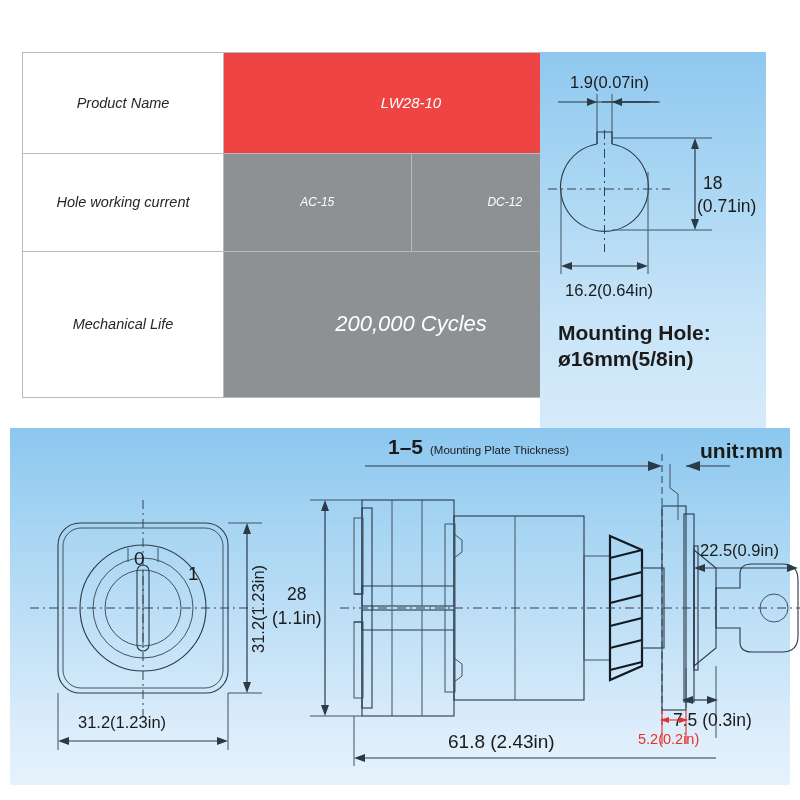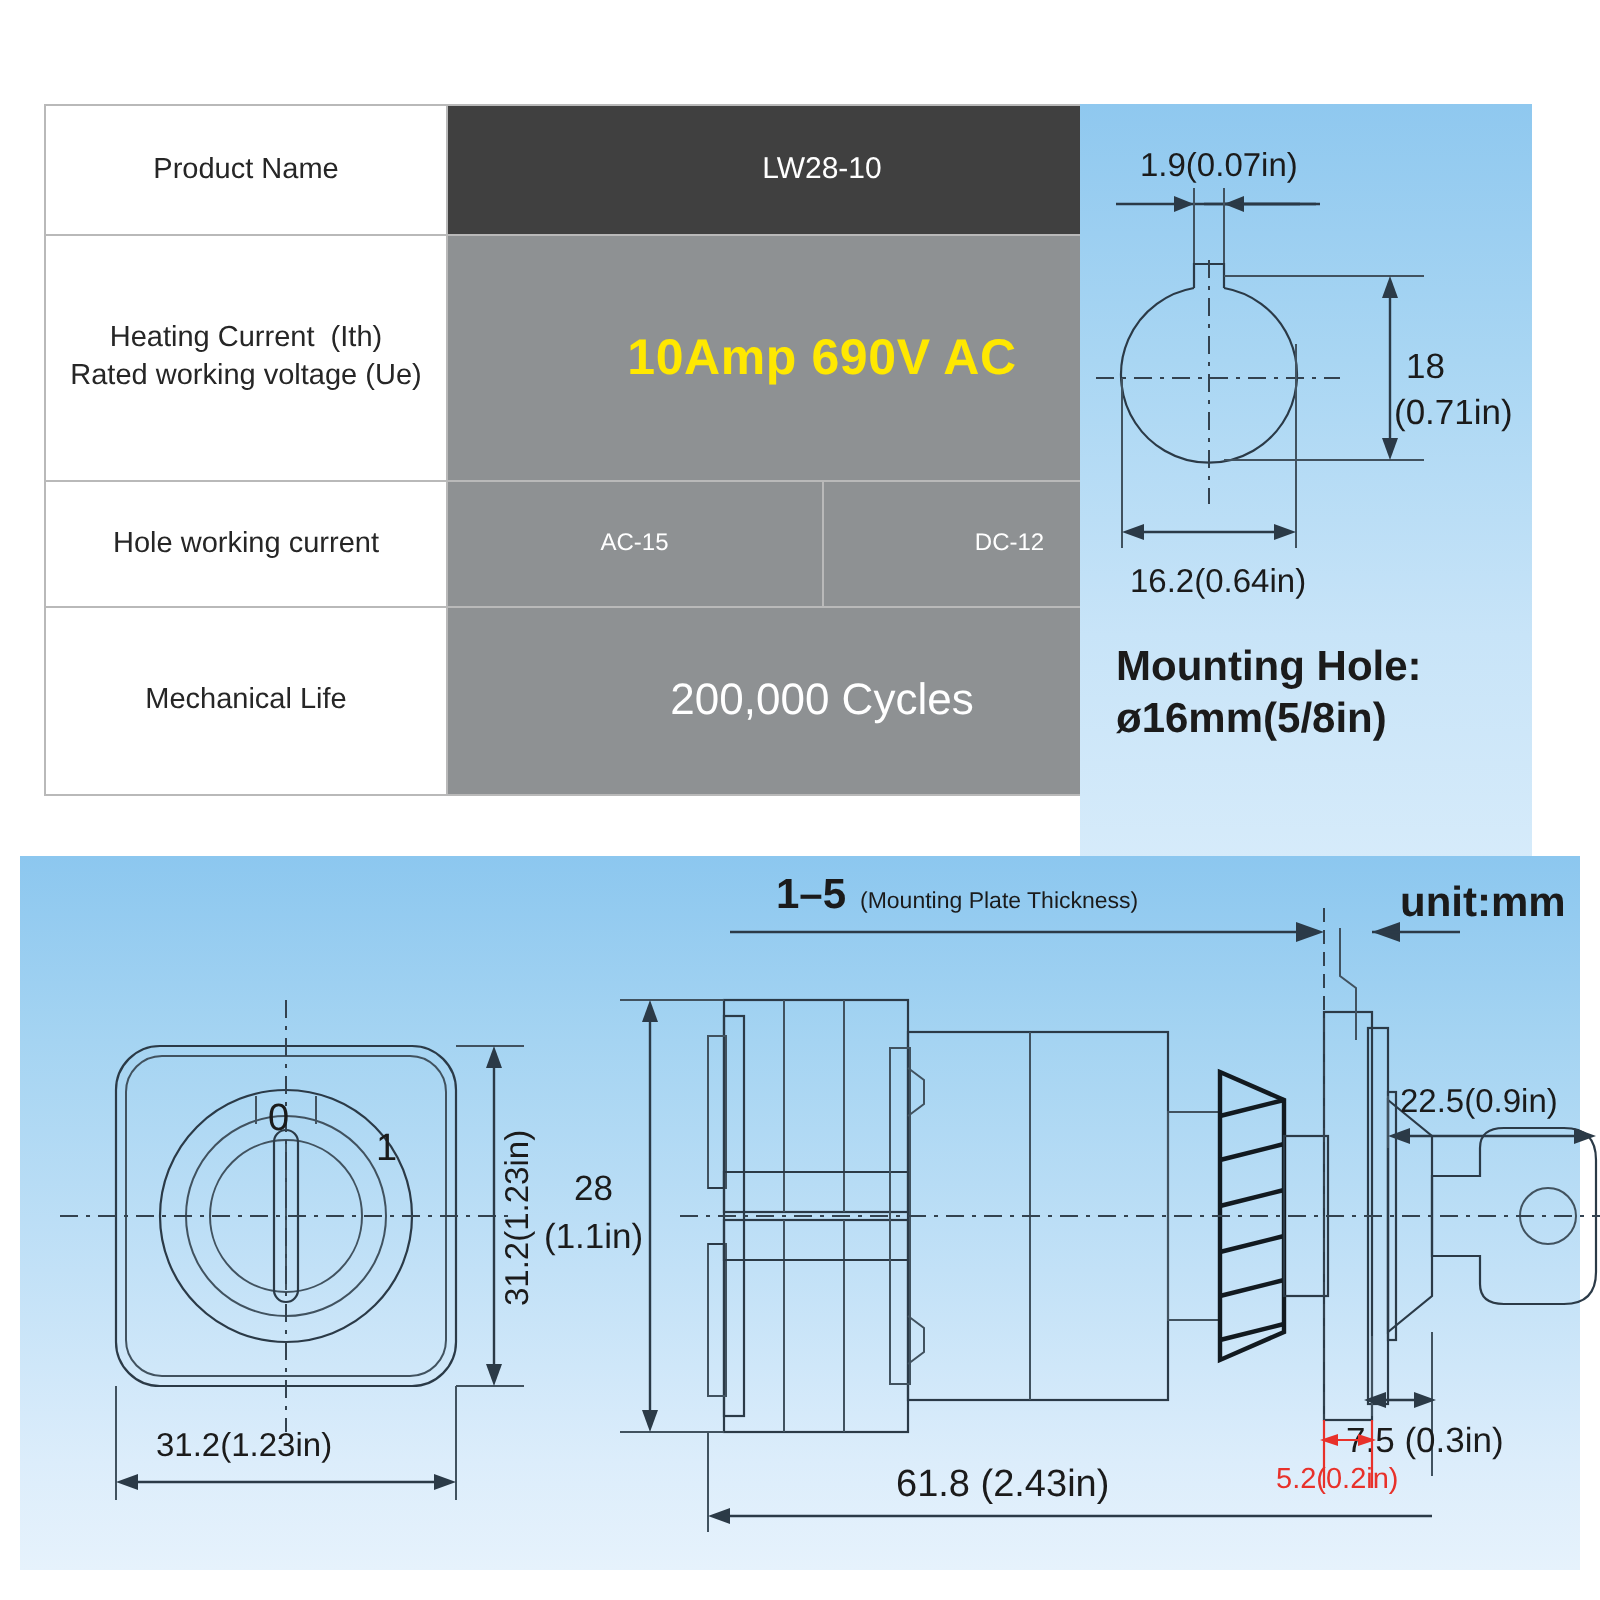--- a/index.html
+++ b/index.html
@@ -1,26 +1,26 @@
 <!DOCTYPE html>
 <html><head>
 <meta charset="utf-8">
 <style>
   html,body{margin:0;padding:0;background:#ffffff;}
   body{width:800px;height:800px;position:relative;overflow:hidden;
        font-family:"Liberation Sans","DejaVu Sans",sans-serif;color:#1a1a1a;}
 
   
   .spec-table{position:absolute;left:22px;top:52px;width:577px;height:346px;
-              border-collapse:collapse;table-layout:fixed;}
+              border-collapse:collapse;table-layout:fixed;font-style:italic;}
   .spec-table td{border:1px solid #b9b9b9;text-align:center;vertical-align:middle;
                  padding:0;line-height:1.28;}
   .lbl{background:#ffffff;color:#262626;font-size:14.5px;width:200px;}
   .val{background:#8e9193;color:#ffffff;font-size:12px;}
-  .val-head{background:#404040;color:#ffffff;font-size:15px;}
+  .val-head{background:#ef4444;color:#ffffff;font-size:15px;}
   .val-big-yellow{color:#ffe800;font-size:25px;font-weight:bold;letter-spacing:.3px;}
   .val-bold{font-weight:bold;font-size:16px;}
   .val-mech{font-size:22px;}
 
   
   .panel-mount{position:absolute;left:540px;top:52px;width:226px;height:428px;
      background:linear-gradient(180deg,#8fc8ef 0%,#a9d6f3 30%,#c8e4f8 62%,#dceefb 100%);}
   .panel-dim{position:absolute;left:10px;top:428px;width:780px;height:357px;
      background:linear-gradient(180deg,#8cc7ef 0%,#a5d4f2 26%,#c2e1f7 58%,#dcedfb 85%,#e6f2fc 100%);}
 
@@ -45,27 +45,20 @@
 </head>
 <body>
 
 <table class="spec-table">
   <tbody>
       <tr>
     <td class="lbl">Product Name</td>
     <td class="val val-head" colspan="2">LW28-10</td>
   </tr>
   <tr>
-    <td class="lbl">
-      <div>Heating Current&nbsp; (Ith)</div>
-      <div>Rated working voltage (Ue)</div>
-    </td>
-    <td class="val val-big-yellow" colspan="2">10Amp  690V AC</td>
-  </tr>
-  <tr>
     <td class="lbl">Hole working current</td>
     <td class="val">AC-15</td>
     <td class="val">DC-12</td>
   </tr>
   <tr>
     <td class="lbl">Mechanical Life</td>
     <td class="val val-mech" colspan="2">200,000 Cycles</td>
   </tr>
 </tbody>
   </table>

